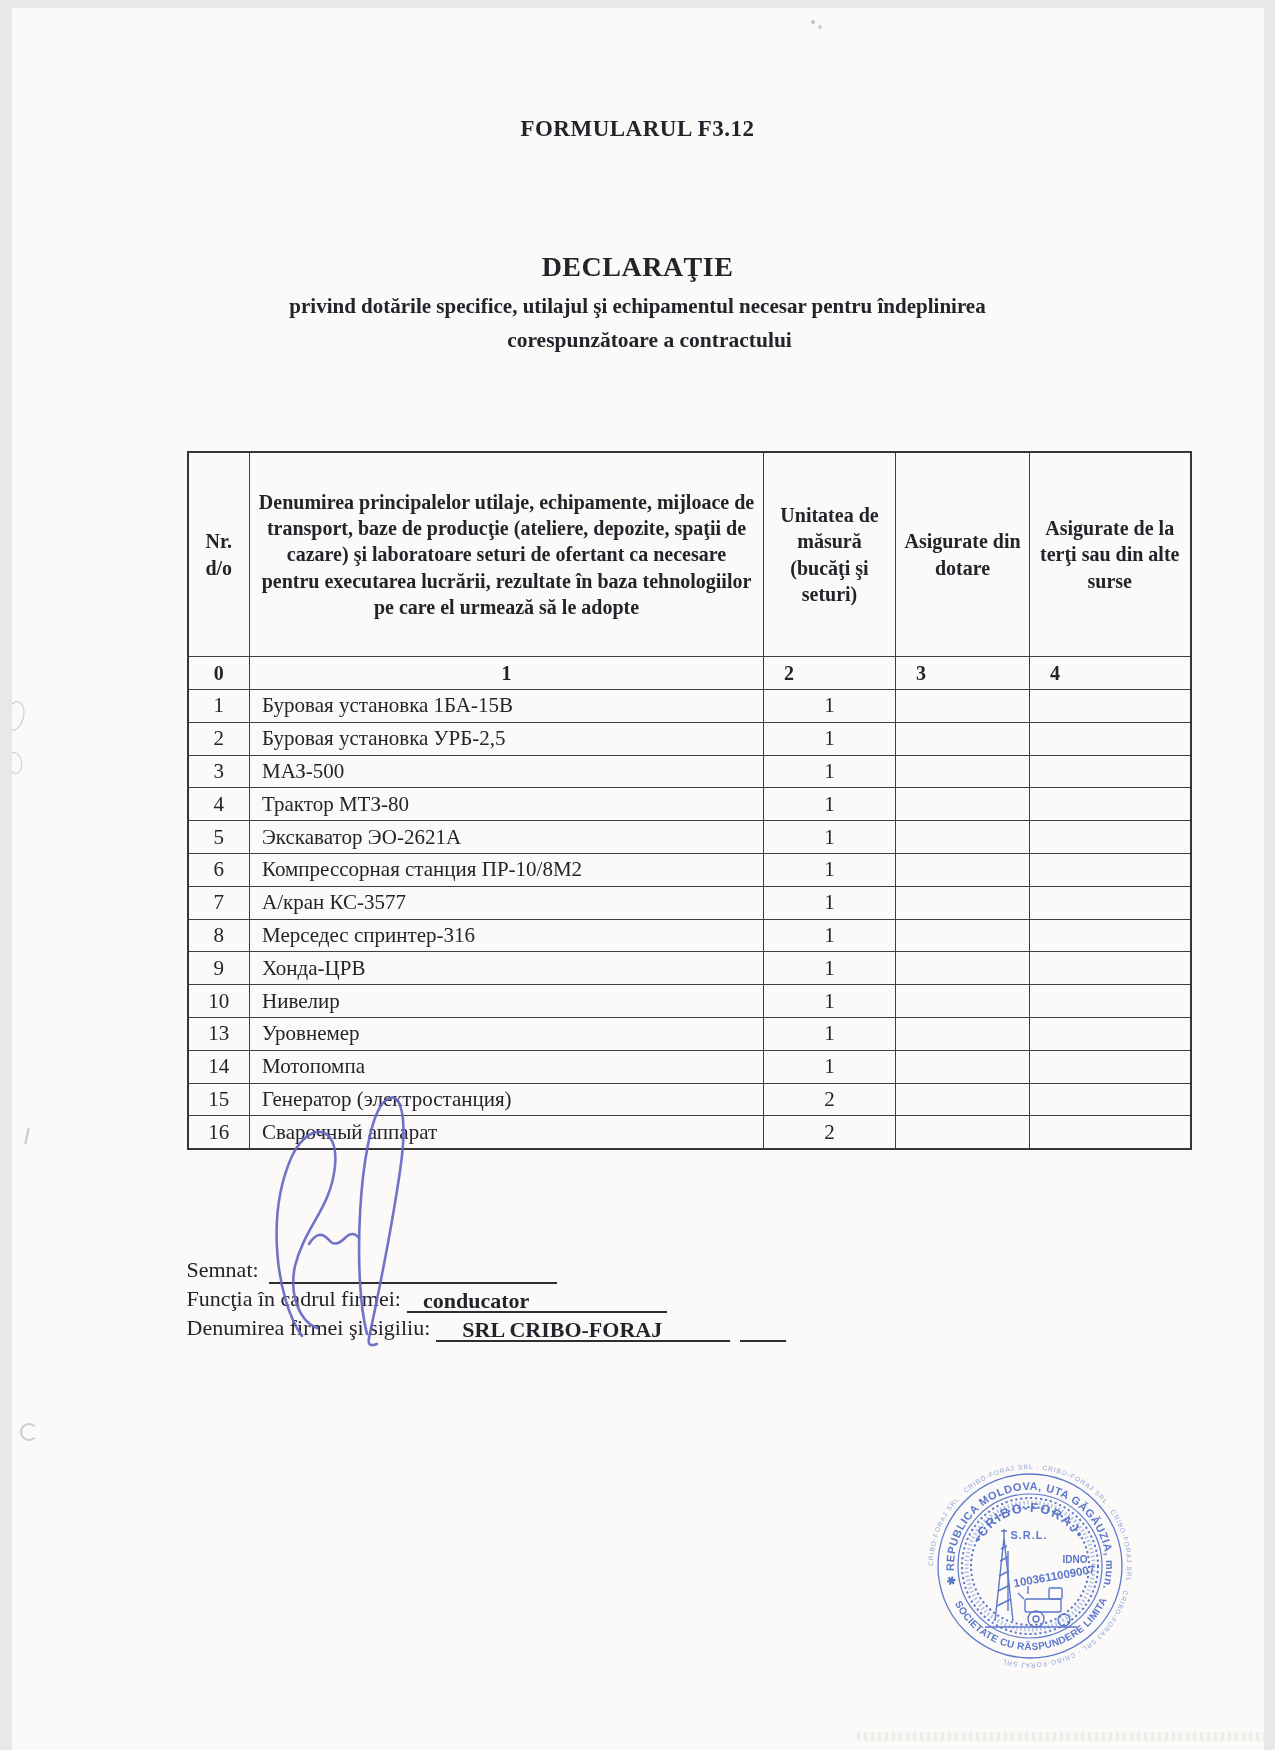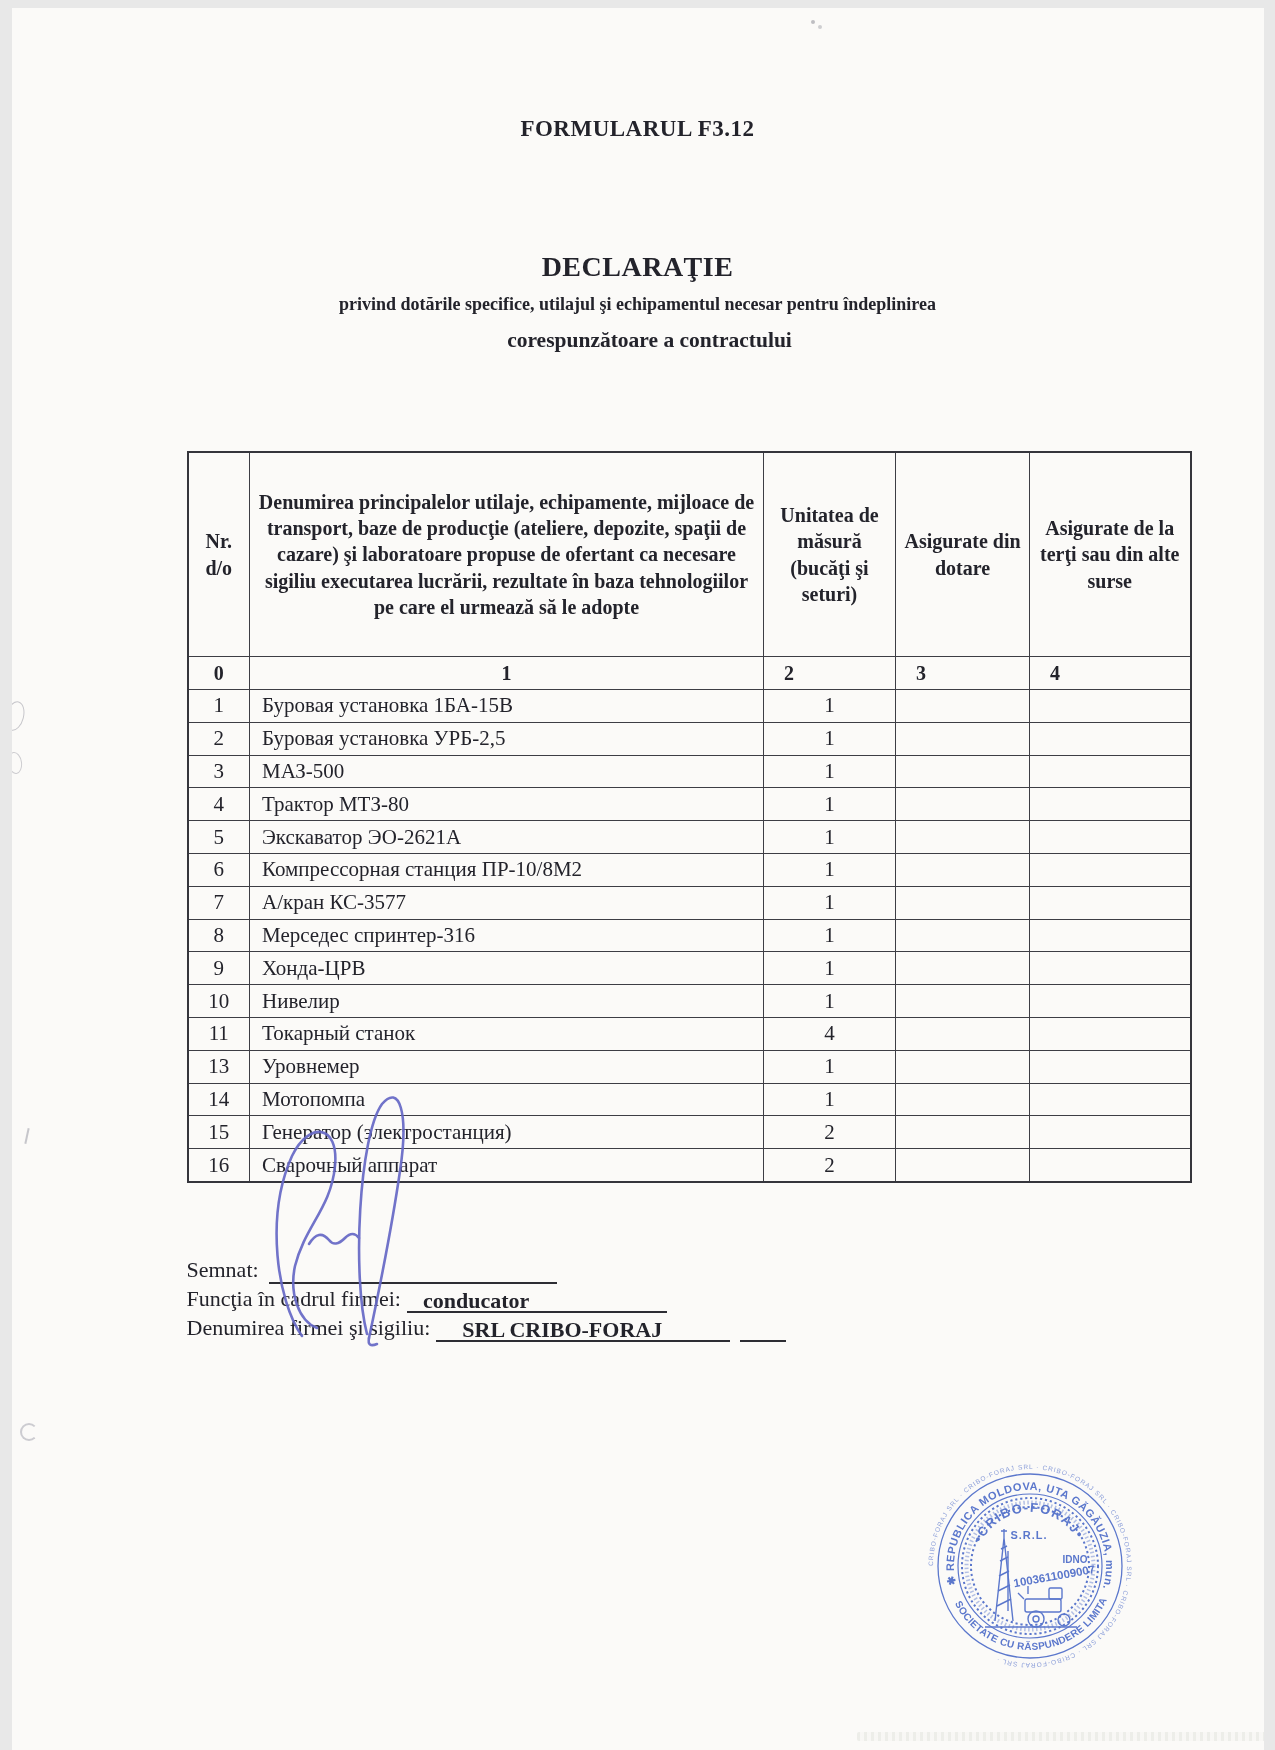--- a/index.html
+++ b/index.html
@@ -16,21 +16,21 @@
   .form-code{
     position:absolute;top:108px;left:0;width:100%;
     text-align:center;font-size:23px;font-weight:bold;letter-spacing:.5px;
   }
   .doc-title{
     position:absolute;top:243px;left:0;width:100%;
     text-align:center;font-size:28px;font-weight:bold;letter-spacing:.5px;
   }
   .doc-sub1{
     position:absolute;top:286px;left:0;width:100%;
-    text-align:center;font-size:18px;font-weight:bold;
+    text-align:center;font-size:21px;font-weight:bold;
   }
   .doc-sub2{
     position:absolute;top:320px;left:12px;width:100%;
     text-align:center;font-size:21.5px;font-weight:bold;
   }
   
   .table-wrap{position:absolute;left:175px;top:443px;}
   table.equip{
     border-collapse:collapse;table-layout:fixed;width:1003px;
     border:2.5px solid #35353c;
@@ -105,21 +105,21 @@
       <colgroup>
         <col style="width:62px">
           <col style="width:514px">
           <col style="width:132px">
         <col style="width:134px">
           <col style="width:161px">
       </colgroup>
       <tbody>
           <tr class="header-row">
         <th>Nr. d/o</th>
-        <th>Denumirea principalelor utilaje, echipamente, mijloace de transport, baze de producţie (ateliere, depozite, spaţii de cazare) şi laboratoare propuse de ofertant ca necesare sigiliu executarea lucrării, rezultate în baza tehnologiilor pe care el urmează să le adopte</th>
+        <th>Denumirea principalelor utilaje, echipamente, mijloace de transport, baze de producţie (ateliere, depozite, spaţii de cazare) şi laboratoare seturi de ofertant ca necesare pentru executarea lucrării, rezultate în baza tehnologiilor pe care el urmează să le adopte</th>
         <th>Unitatea de măsură (bucăţi şi seturi)</th>
         <th>Asigurate din dotare</th>
         <th>Asigurate de la terţi sau din alte surse</th>
       </tr>
       <tr class="index-row">
         <td class="idx-center">0</td>
         <td class="idx-center">1</td>
         <td class="idx-left">2</td>
         <td class="idx-left">3</td>
         <td class="idx-left">4</td>
@@ -184,27 +184,20 @@
         <td class="nr">9</td>
         <td class="name">Хонда-ЦРВ</td>
         <td class="qty">1</td>
         <td></td>
         <td></td>
       </tr>
       <tr class="data-row">
         <td class="nr">10</td>
         <td class="name">Нивелир</td>
         <td class="qty">1</td>
-        <td></td>
-        <td></td>
-      </tr>
-      <tr class="data-row">
-        <td class="nr">11</td>
-        <td class="name">Токарный станок</td>
-        <td class="qty">4</td>
         <td></td>
         <td></td>
       </tr>
       <tr class="data-row">
         <td class="nr">13</td>
         <td class="name">Уровнемер</td>
         <td class="qty">1</td>
         <td></td>
         <td></td>
       </tr>

